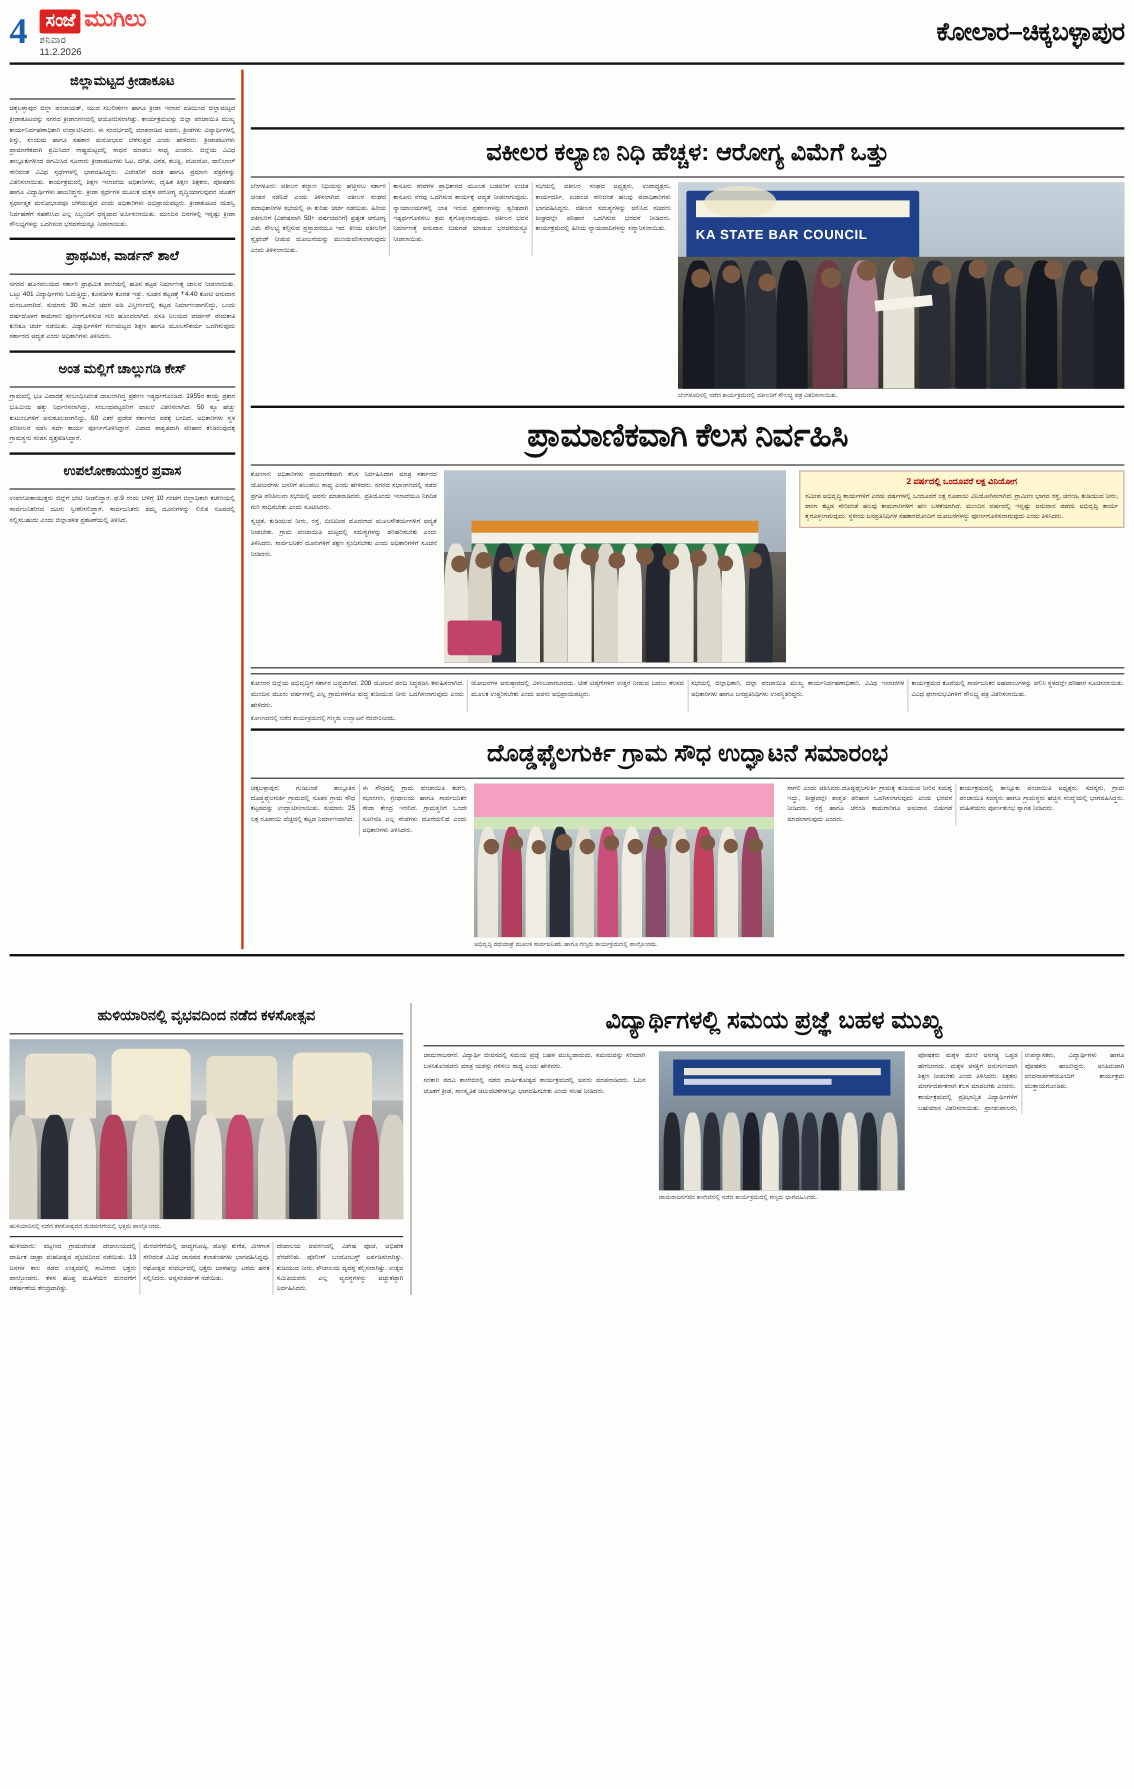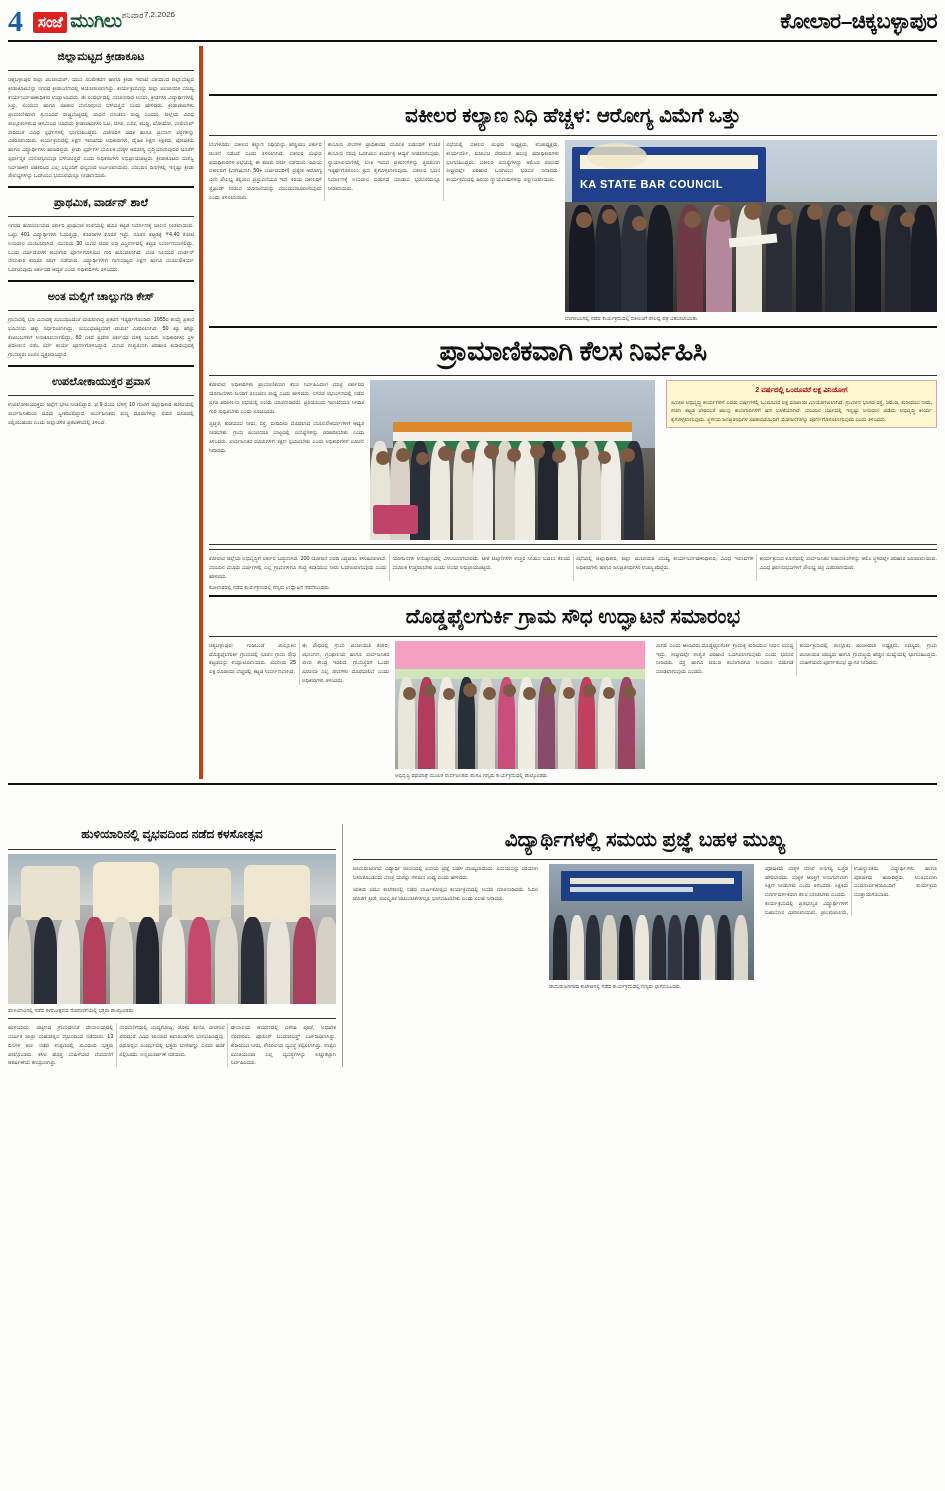--- a/index.html
+++ b/index.html
@@ -17,34 +17,34 @@
   
   .masthead {
     display:flex; align-items:center; justify-content:space-between;
     border-bottom: 2px solid #111; padding-bottom:4px; margin-bottom:4px;
   }
   .mast-left { display:flex; align-items:center; gap:6px; }
   .page-num {
     font-size:30px; font-weight:bold; color:#1b5fa8; line-height:1;
     font-family:"Liberation Serif", serif; padding-right:4px;
   }
-  .logo-block { display:flex; flex-direction:row; }
+  .logo-block { display:flex; flex-direction:column; }
   .logo-main { display:flex; align-items:baseline; gap:3px; }
   .logo-sanje {
     background:#d22; color:#fff; font-weight:bold; font-size:15px;
     padding:1px 5px 2px 5px; border-radius:2px; letter-spacing:-0.5px;
   }
-  .logo-mugilu { font-size:19px; font-weight:bold; color:#14532d; letter-spacing:-0.5px; }
+  .logo-mugilu { font-size:19px; font-weight:bold; color:#ef4444; letter-spacing:-0.5px; }
   .logo-sub { font-size:8px; color:#333; margin-top:1px; letter-spacing:0.3px; }
   .logo-date { font-size:8px; color:#333; }
   .mast-right { font-size:21px; font-weight:bold; color:#111; letter-spacing:-0.5px; }
 
   
   .cols { display:flex; gap:6px; }
-  .col-left { width:195px; flex:0 0 195px; border-right:4px solid #c2410c; padding-right:5px; }
+  .col-left { width:195px; flex:0 0 195px; border-right:2px solid #c2410c; padding-right:5px; }
   .col-main { flex:1 1 auto;margin-top:48px; }
 
   .body-text {
     font-size:5.4px; line-height:1.62; text-align:justify; color:#222;
     word-spacing:0.2px;
   }
 
   .hl {
     font-size:13px; font-weight:bold; text-align:center; color:#111;
     line-height:1.2; padding:3px 0 4px 0;
@@ -97,21 +97,21 @@
 
   <div class="masthead">
     <div class="mast-left">
       <div class="page-num">4</div>
       <div class="logo-block">
         <div class="logo-main">
           <span class="logo-sanje">ಸಂಜೆ</span>
           <span class="logo-mugilu">ಮುಗಿಲು</span>
         </div>
         <div class="logo-sub">ಶನಿವಾರ</div>
-        <div class="logo-date">7.2.2026</div>
+        <div class="logo-date">11.2.2026</div>
       </div>
     </div>
     <div class="mast-right">ಕೋಲಾರ–ಚಿಕ್ಕಬಳ್ಳಾಪುರ</div>
   </div>
 
   <div class="cols">
 
     <div class="col-left">
       <div class="sec-head">ಜಿಲ್ಲಾಮಟ್ಟದ ಕ್ರೀಡಾಕೂಟ</div>
       <div class="rule"></div>

